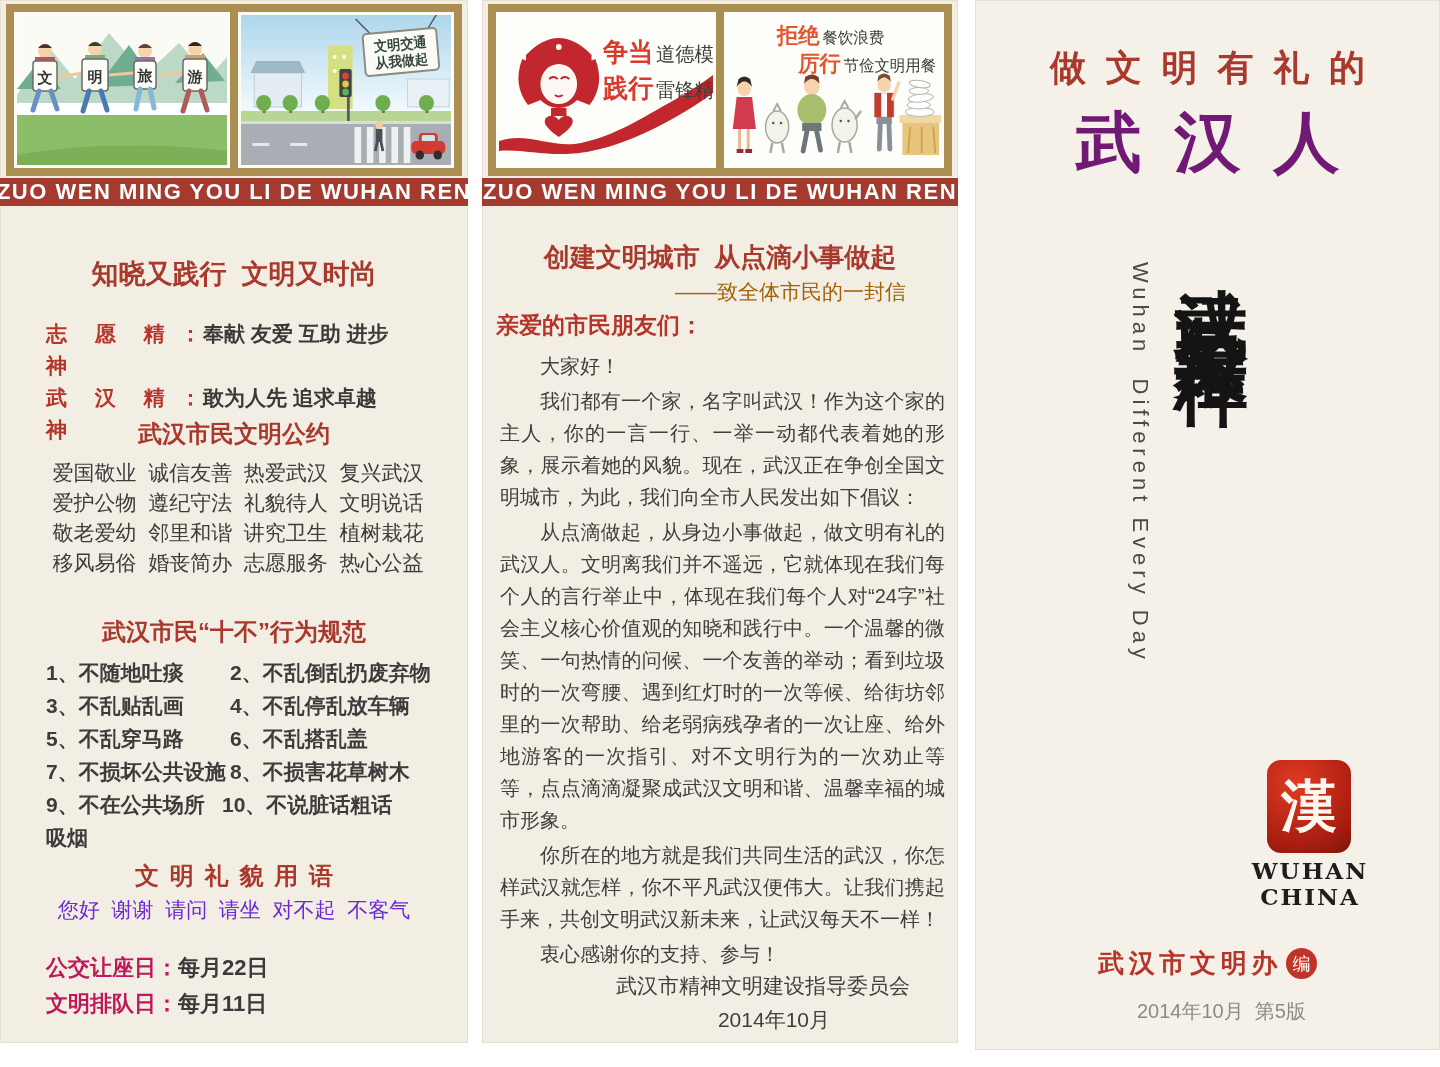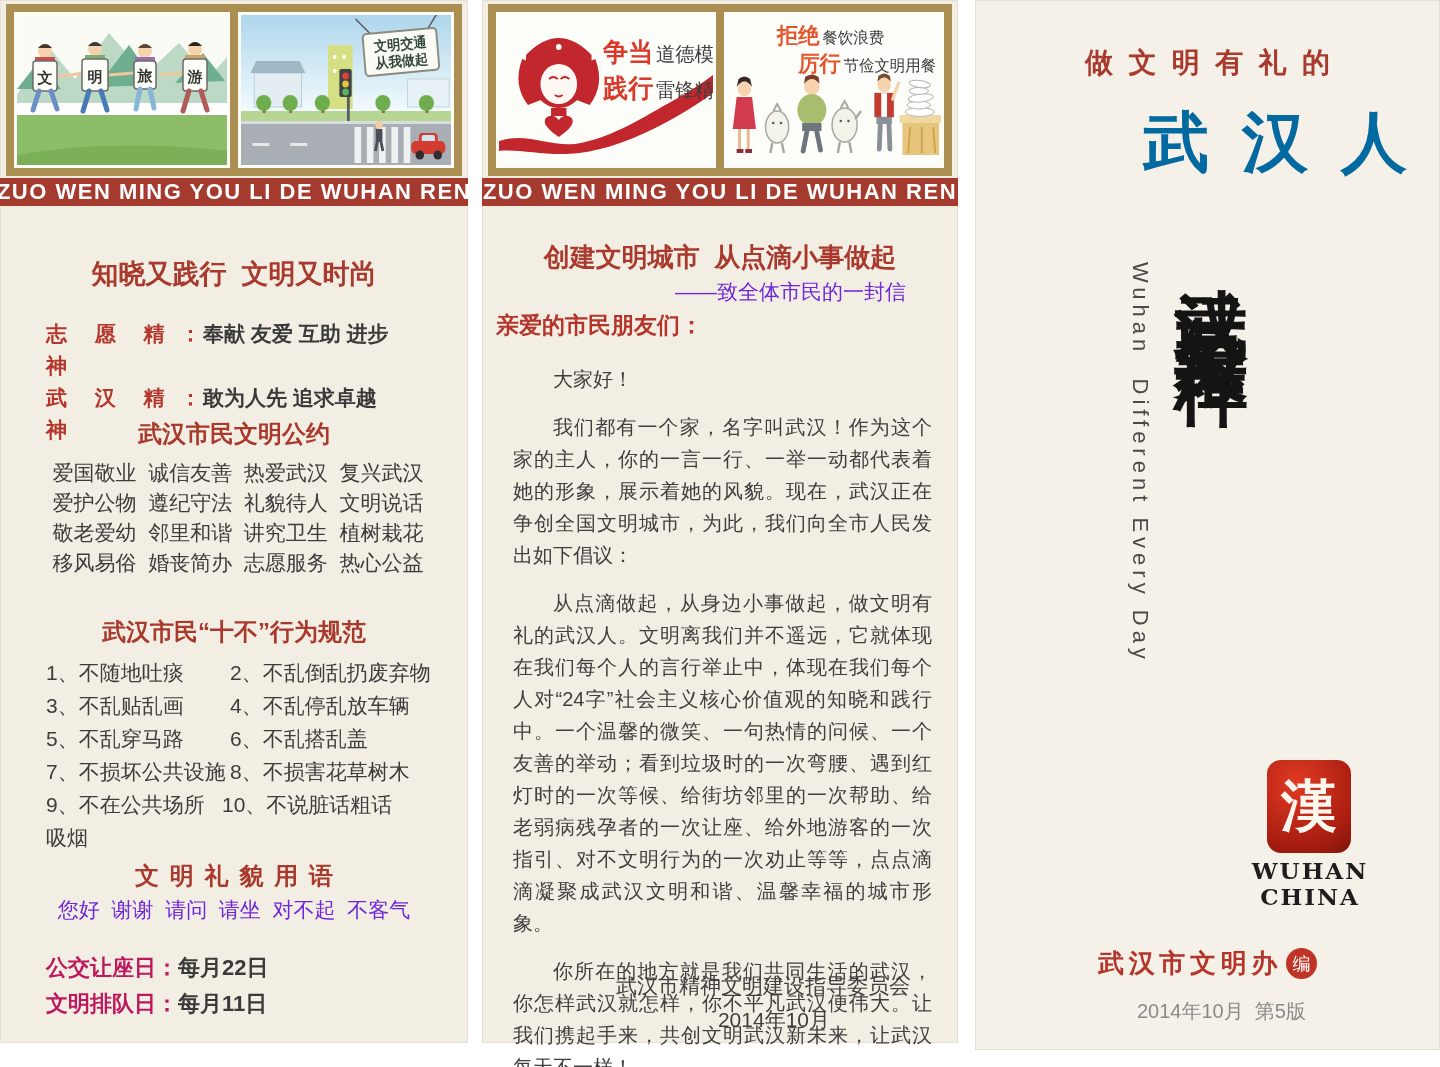--- a/index.html
+++ b/index.html
@@ -27,46 +27,46 @@
            font-size:27px;font-weight:bold;color:#a8392c;white-space:pre;}
   .spirit{position:absolute;left:46px;top:318px;font-size:21px;font-weight:bold;line-height:32px;}
   .spirit-row{display:flex;}
   .spirit-label{color:#b5352a;letter-spacing:1.32em;width:152px;}
   .spirit-colon{color:#b5352a;margin-left:-18px;margin-right:2px;}
   .spirit-value{color:#3a3a3a;white-space:pre;}
   .sec-head{position:absolute;left:0;right:0;text-align:center;font-size:24px;font-weight:bold;color:#a8392c;}
   .conv-rows{position:absolute;left:0;right:0;top:458px;text-align:center;
              font-size:21px;color:#3c3c3c;line-height:30px;margin-left:8px;}
   .rules{position:absolute;left:46px;top:656px;font-size:21px;color:#3c3c3c;line-height:33px;}
-  .rules-row{display:flex;}
+  .rules-row{display:flex;font-weight:bold;}
   .rules-cell-l{width:184px;}
   .polite-head{top:860px;letter-spacing:0.45em;text-indent:0.45em;}
   .polite-words{position:absolute;left:0;right:0;top:896px;text-align:center;
                 font-size:21px;color:#6d28d9;white-space:pre;}
   .days{position:absolute;left:46px;top:950px;font-size:22px;font-weight:bold;line-height:36px;}
   .day-label,.day-colon{color:#be185d;}
   .day-value{color:#3a3a3a;}
 
   
   .m-title{position:absolute;left:0;right:0;top:240px;text-align:center;
            font-size:26px;font-weight:bold;color:#a8392c;white-space:pre;}
-  .m-sub{position:absolute;right:52px;top:278px;font-size:21px;color:#6d28d9;}
+  .m-sub{position:absolute;right:52px;top:278px;font-size:21px;color:#a16207;}
   .m-salu{position:absolute;left:14px;top:310px;font-size:23px;font-weight:bold;color:#b5352a;}
   .m-body{position:absolute;left:15px;top:347px;width:451px;font-size:20px;color:#3f3f3f;
           line-height:32px;text-align:justify;}
-  .m-body p{margin:16px;text-indent:2em;}
+  .m-body p{margin:3px;text-indent:2em;}
   .m-sig{position:absolute;right:48px;top:972px;font-size:21px;color:#3f3f3f;}
   .m-date{position:absolute;right:128px;top:1006px;font-size:21px;color:#3f3f3f;}
 
   
-  .r-title1{position:absolute;left:0;right:0;top:44px;text-align:center;font-size:28px;font-weight:bold;
+  .r-title1{position:absolute;left:0;right:0;top:44px;text-align:center;font-size:36px;font-weight:bold;
             color:#a8392c;letter-spacing:0.55em;text-indent:0.55em;
             font-family:"DejaVu Serif",serif;}
-  .r-title2{position:absolute;left:0;right:0;top:98px;text-align:right;font-size:66px;font-weight:bold;
-            color:#0369a1;letter-spacing:0.5em;text-indent:0.5em;
+  .r-title2{position:absolute;left:0;right:0;top:98px;text-align:center;font-size:66px;font-weight:bold;
+            color:#701a75;letter-spacing:0.5em;text-indent:0.5em;
             font-family:"DejaVu Serif",serif;}
   .r-eng{position:absolute;left:152px;top:262px;height:520px;
          writing-mode:vertical-rl;text-orientation:sideways;
          font-size:22px;color:#4a4a4a;letter-spacing:5px;white-space:pre;}
   .r-callig{position:absolute;left:196px;top:228px;height:620px;
             writing-mode:vertical-rl;font-family:"DejaVu Serif",serif;
             font-size:74px;font-weight:bold;color:#141414;letter-spacing:6px;line-height:1.1;}
   .r-seal{position:absolute;left:292px;top:760px;width:84px;height:93px;border-radius:14px;
           background:radial-gradient(circle at 35% 25%,#e03a22,#a81d10 70%,#7e150c);
           display:flex;align-items:center;justify-content:center;}

